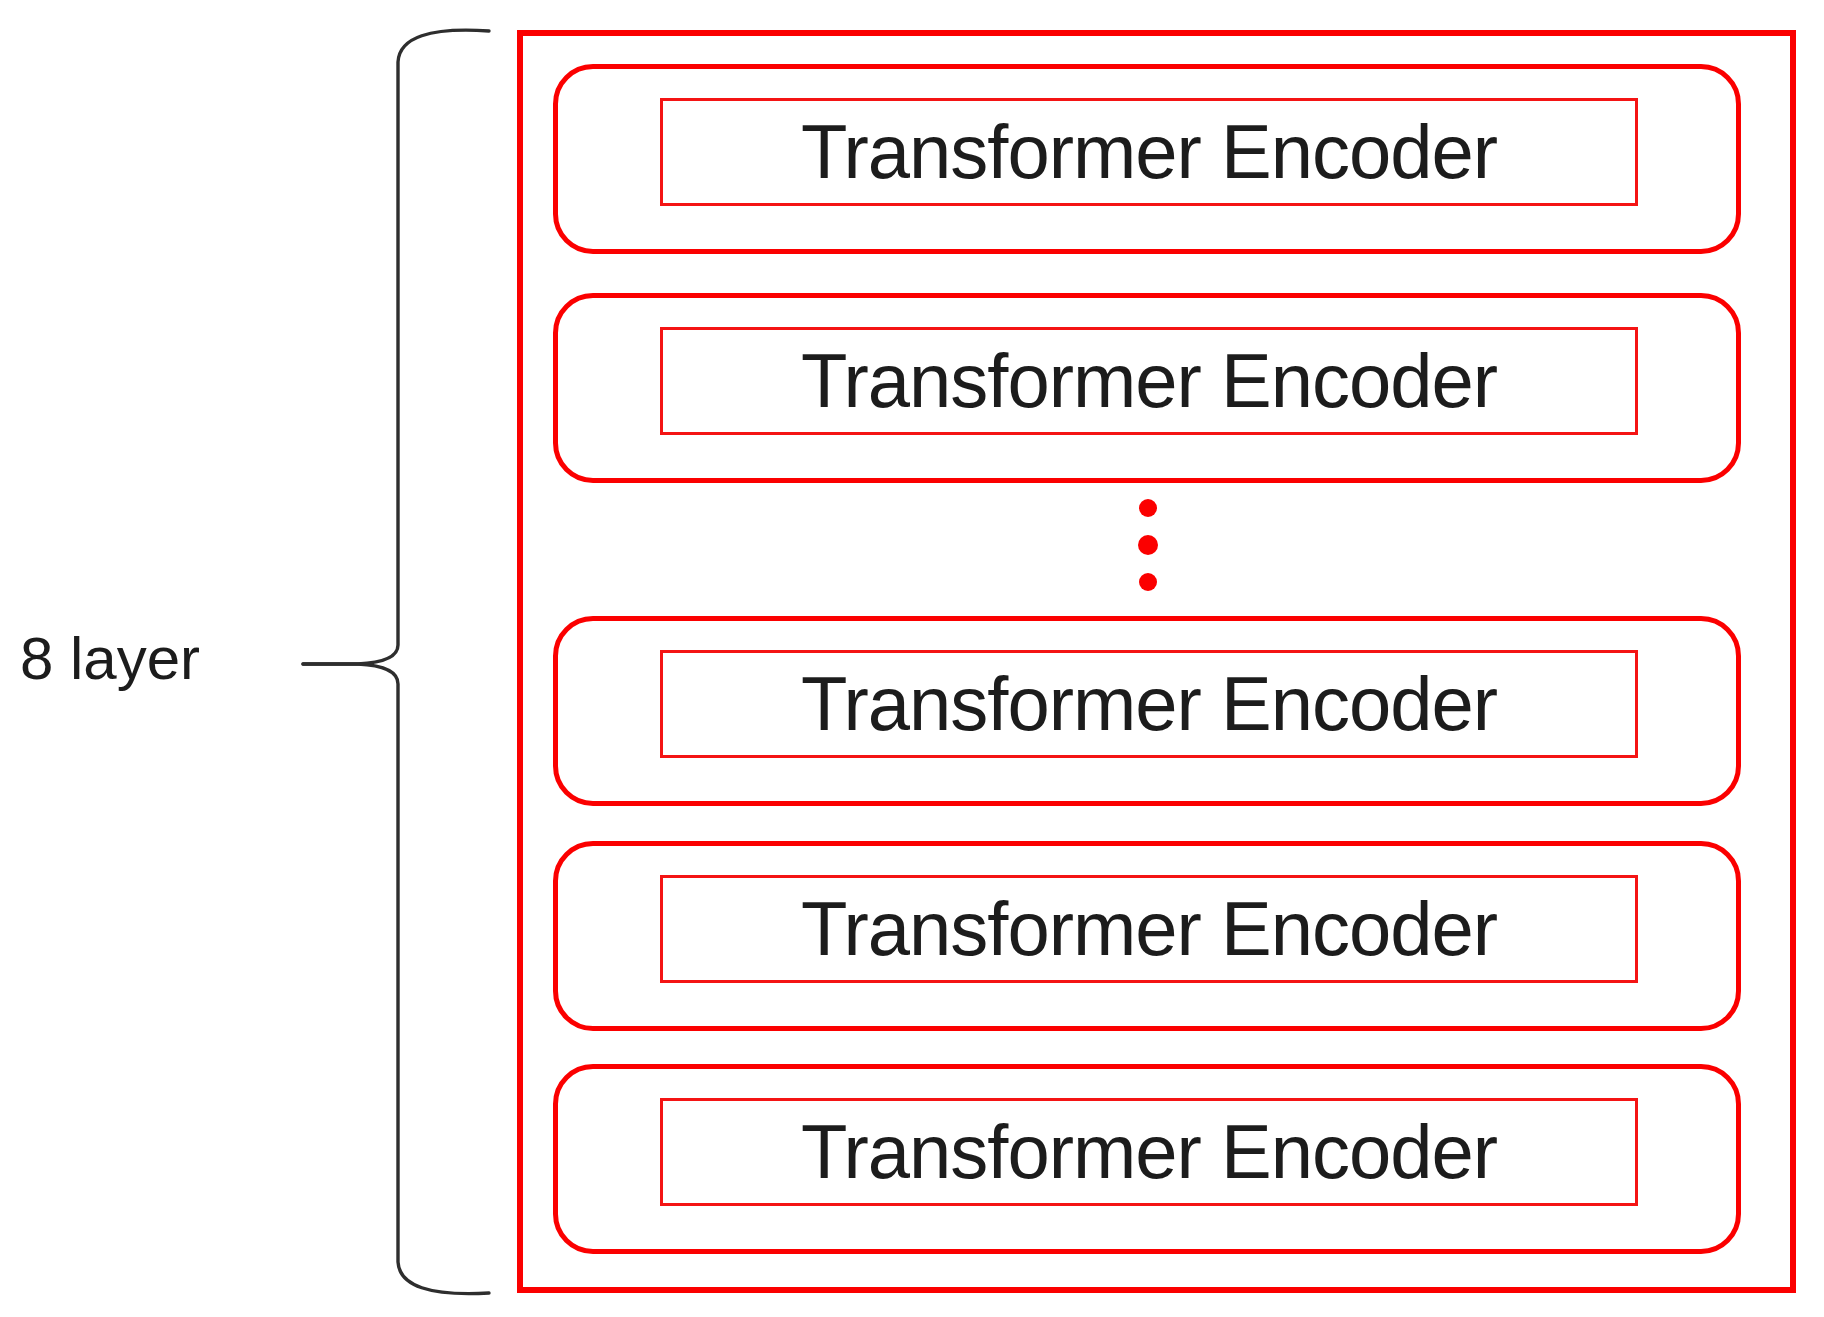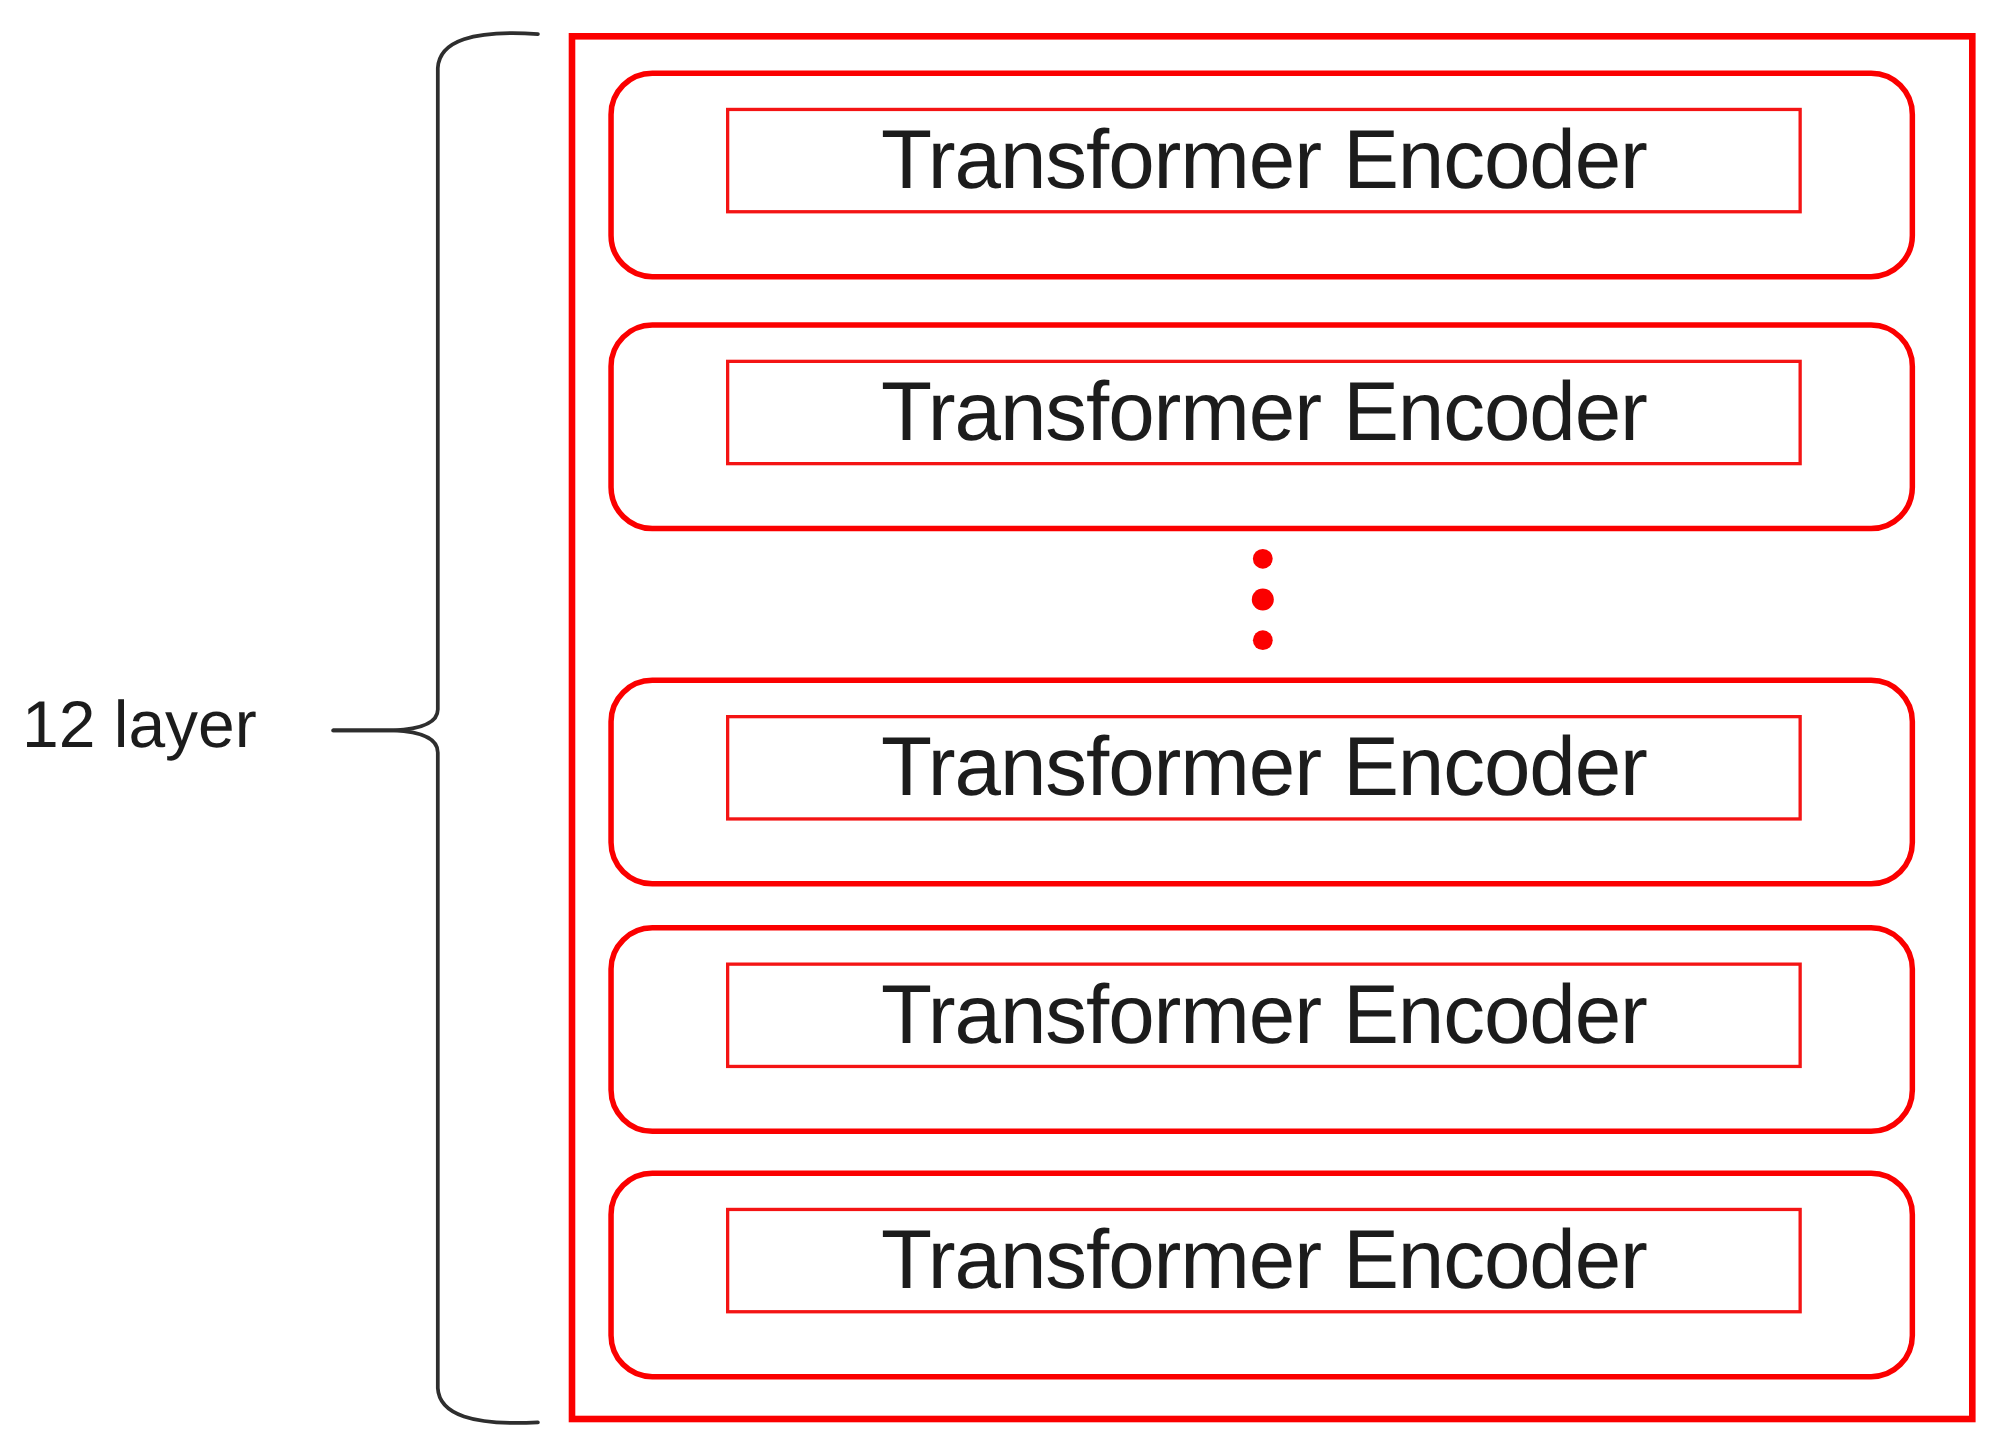--- a/index.html
+++ b/index.html
@@ -64,21 +64,21 @@
     border: 5px solid var(--box-red);
     border-radius: 40px;
     box-sizing: border-box;
     background: var(--background);
   }
   .layer-inner {
     position: absolute;
     left: 102px;
     top: 29px;
     width: 978px;
-    height: 96px;
+    height: 108px;
     border: 3px solid var(--inner-red);
     box-sizing: border-box;
     display: flex;
     align-items: center;
     justify-content: center;
   }
   .layer-label {
     font-size: 76px;
     letter-spacing: -1px;
     color: var(--text-black);
@@ -94,21 +94,21 @@
   }
   .dots-svg circle {
     fill: var(--box-red);
   }
 </style>
 </head>
 <body>
 
 <div class="canvas">
 
-  <div class="brace-label">12 layer</div>
+  <div class="brace-label">8 layer</div>
 
   <svg class="brace-svg" viewBox="0 0 1824 1317" xmlns="http://www.w3.org/2000/svg" aria-hidden="true">
     <path d="M 489 31 Q 400 25 398 62 L 398 645 Q 398 662 358 664 L 303 664"></path>
     <path d="M 303 664 L 358 664 Q 398 666 398 684 L 398 1262 Q 400 1298 489 1293"></path>
   </svg>
 
   <div class="big-box">
 
     <div class="layer" style="top:28px">
       <div class="layer-inner">

